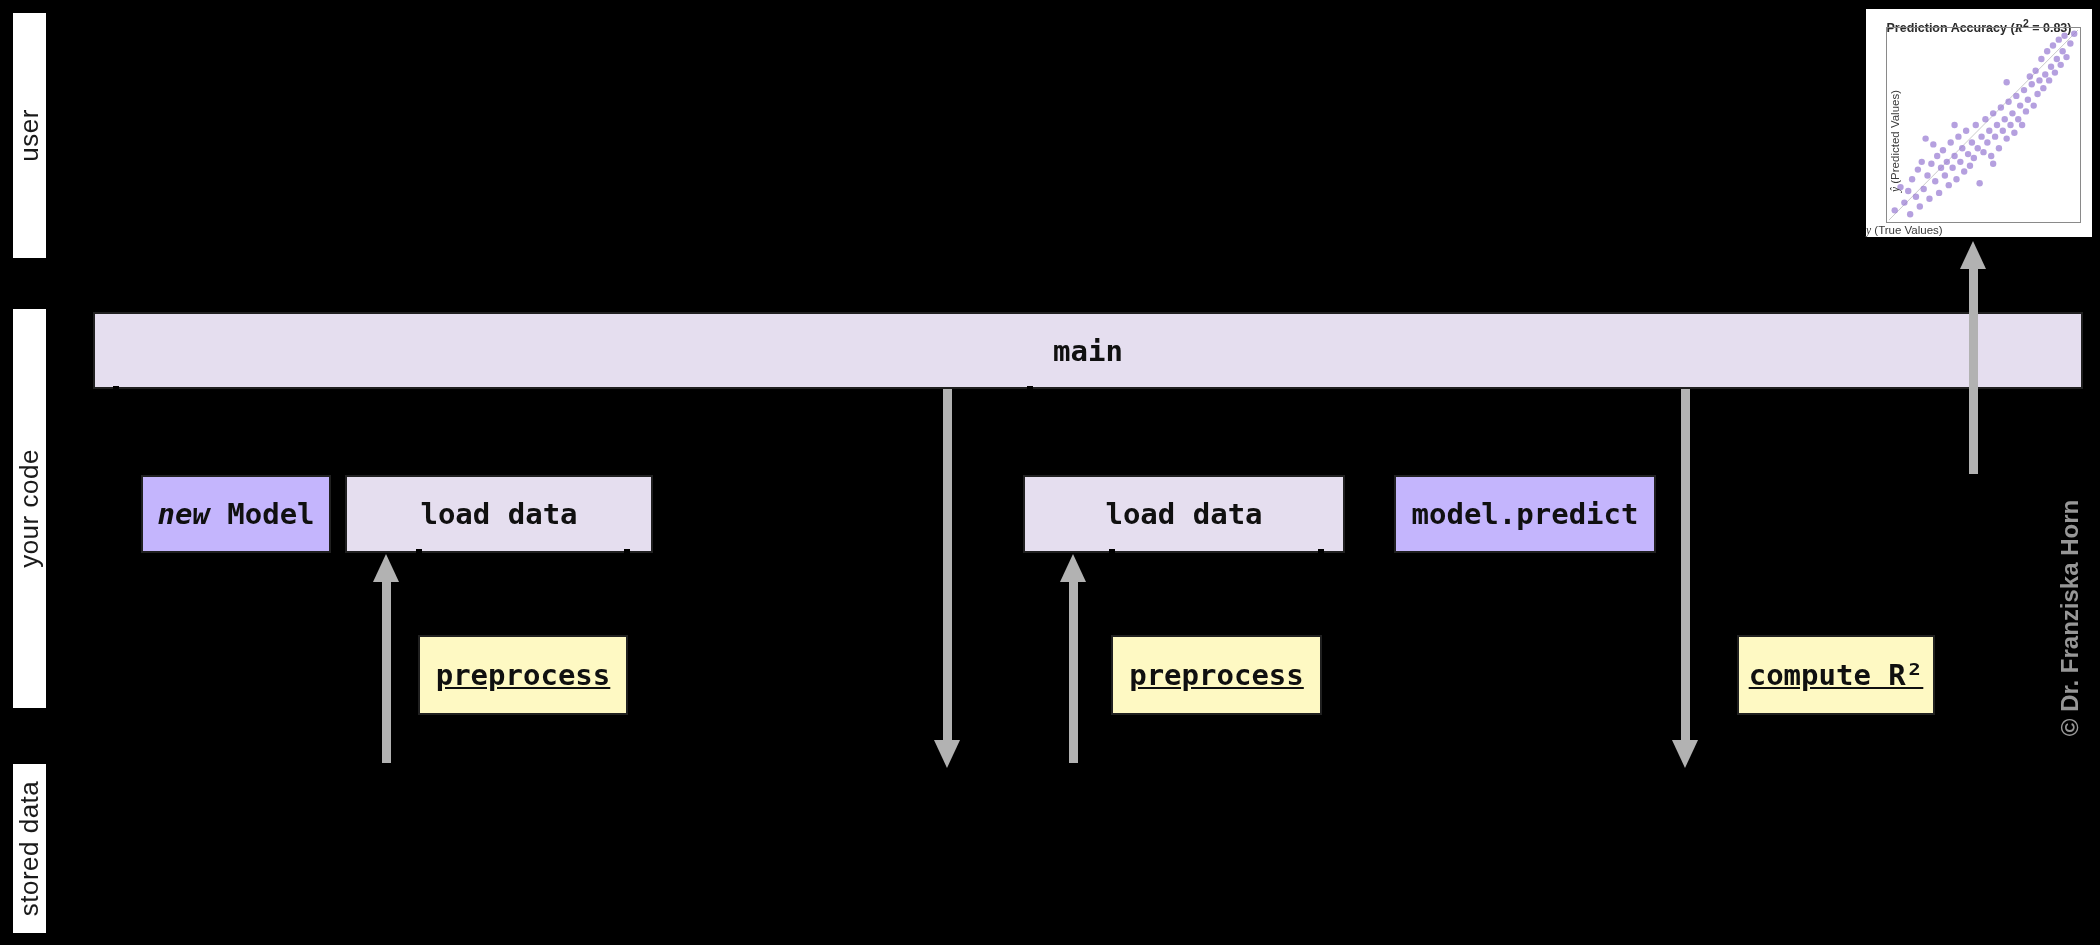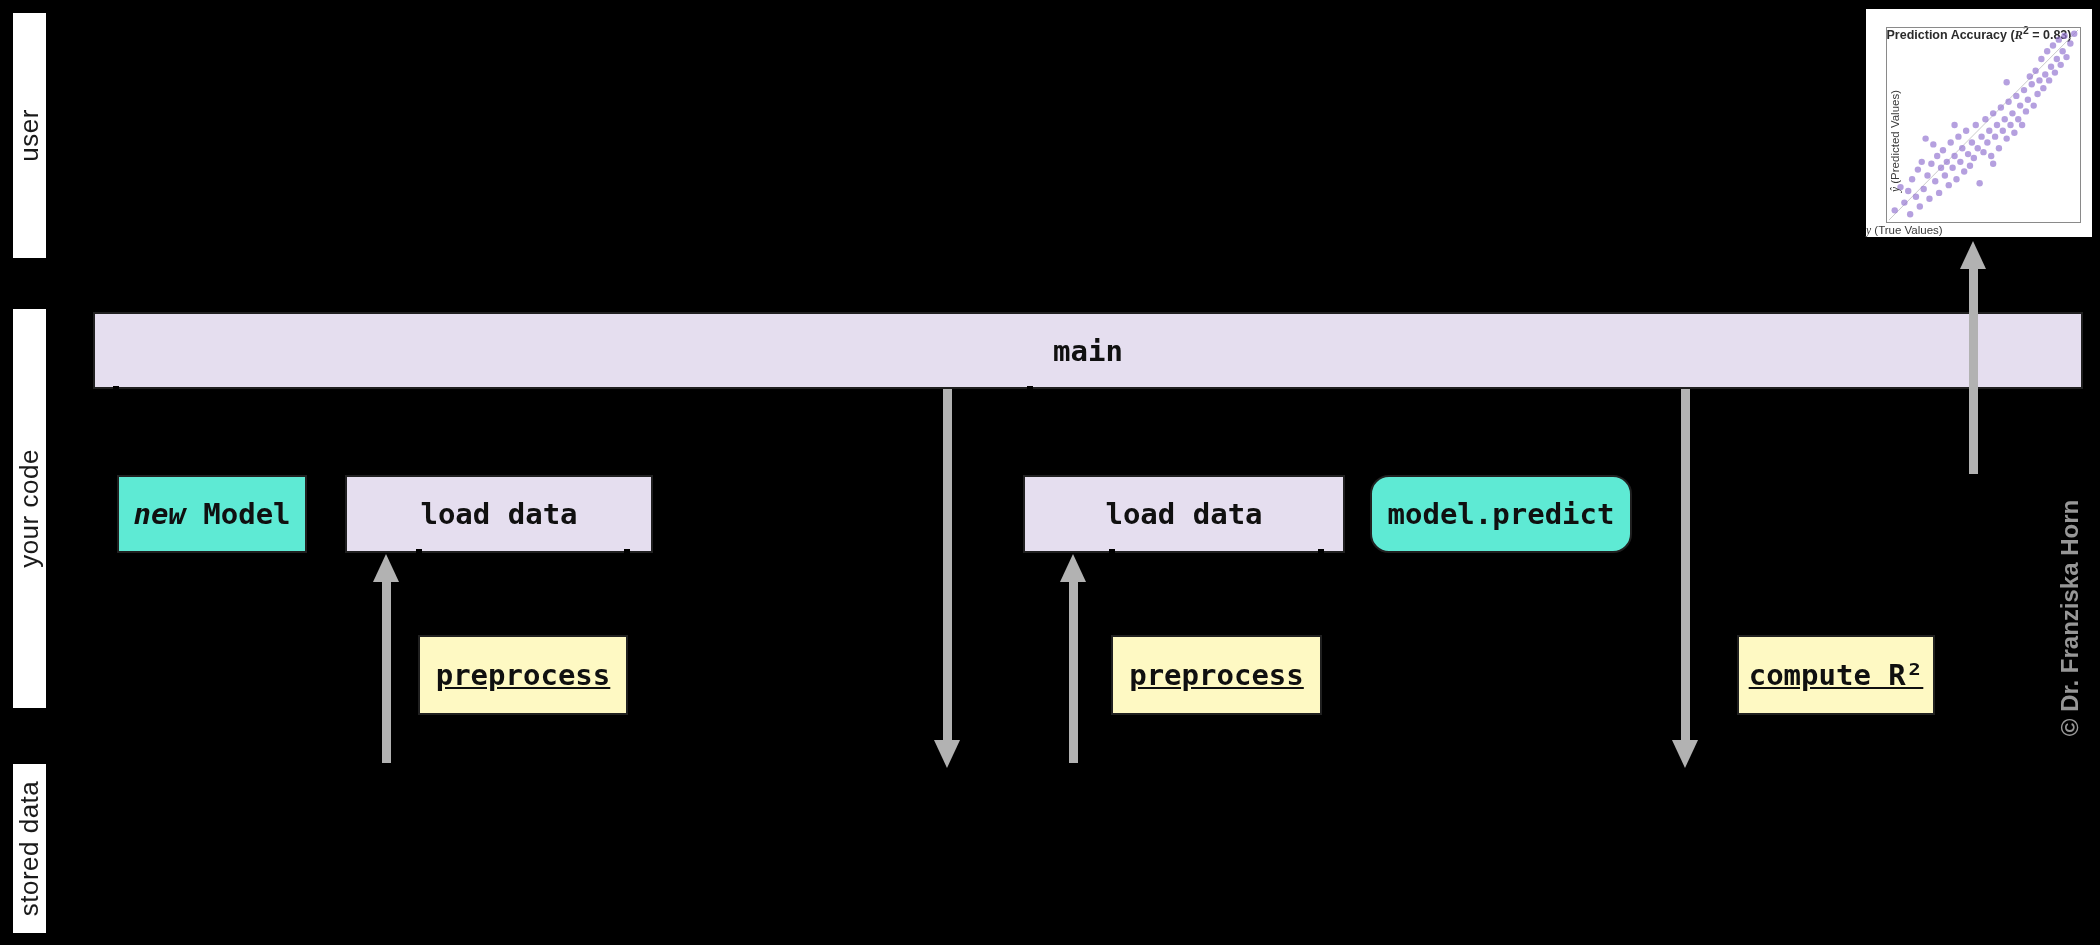--- a/index.html
+++ b/index.html
@@ -24,48 +24,48 @@
     background:#e4e4e4;display:flex;align-items:center;justify-content:center;text-align:center;
     font-size:26px;line-height:1.25;color:#161616;
   }
   
   .box{
     position:absolute;display:flex;align-items:center;justify-content:center;
     font-family:"DejaVu Sans Mono", monospace;font-weight:bold;font-size:29px;color:#101010;
     border:2px solid #202020;box-sizing:border-box;white-space:pre;text-align:center;
   }
   .lavender{background:#e5deef;}
-  .cyan{background:#5eead4;}
+  .cyan{background:#c4b5fd;margin-left:24px;}
   .olive{background:#fef9c3;text-decoration:underline;}
   .main-bar{left:93px;top:312px;width:1990px;height:77px;z-index:2;}
   .row{top:475px;height:78px;z-index:2;}
   .b-new-model{left:117px;width:190px;}
   .b-load-data-1{left:345px;width:308px;}
   .b-model-fit{left:688px;width:228px;}
   .b-load-data-2{left:1023px;width:322px;}
-  .b-model-predict{left:1370px;width:262px;border-radius:19px;}
+  .b-model-predict{left:1370px;width:262px;}
   .b-evaluate-plot{left:1715px;width:307px;}
   .row2{top:635px;height:80px;z-index:2;}
   .b-preprocess-1{left:418px;width:210px;}
   .b-preprocess-2{left:1111px;width:211px;}
   .b-compute-r2{left:1737px;width:198px;}
   .italic{font-style:italic;}
   
   .arrow{position:absolute;z-index:3;}
   .shaft{position:absolute;background:#b2b2b2;}
   .head-down{position:absolute;width:0;height:0;border-left:13px solid transparent;border-right:13px solid transparent;border-top:28px solid #b2b2b2;}
   .head-up{position:absolute;width:0;height:0;border-left:13px solid transparent;border-right:13px solid transparent;border-bottom:28px solid #b2b2b2;}
   
   .stub{position:absolute;width:6px;height:7px;background:#000;z-index:4;}
   
   .plot-panel{
     position:absolute;left:1866px;top:9px;width:226px;height:228px;background:#ffffff;z-index:2;
   }
   .plot-title{
-    position:absolute;left:0;top:16px;width:100%;text-align:center;
+    position:absolute;left:0;top:9px;width:100%;text-align:center;
     font-size:12.5px;font-weight:bold;color:#2b2b2b;
   }
   .plot-title .mathvar{font-style:italic;font-family:"Liberation Serif", serif;}
   .axes{
     position:absolute;left:20px;top:18px;width:193px;height:194px;
     border:1px solid #8a8a8a;box-sizing:content-box;
   }
   .axes svg{display:block;width:100%;height:100%;}
   .xlabel{
     position:absolute;left:0;bottom:1px;width:100%;text-align:left;

